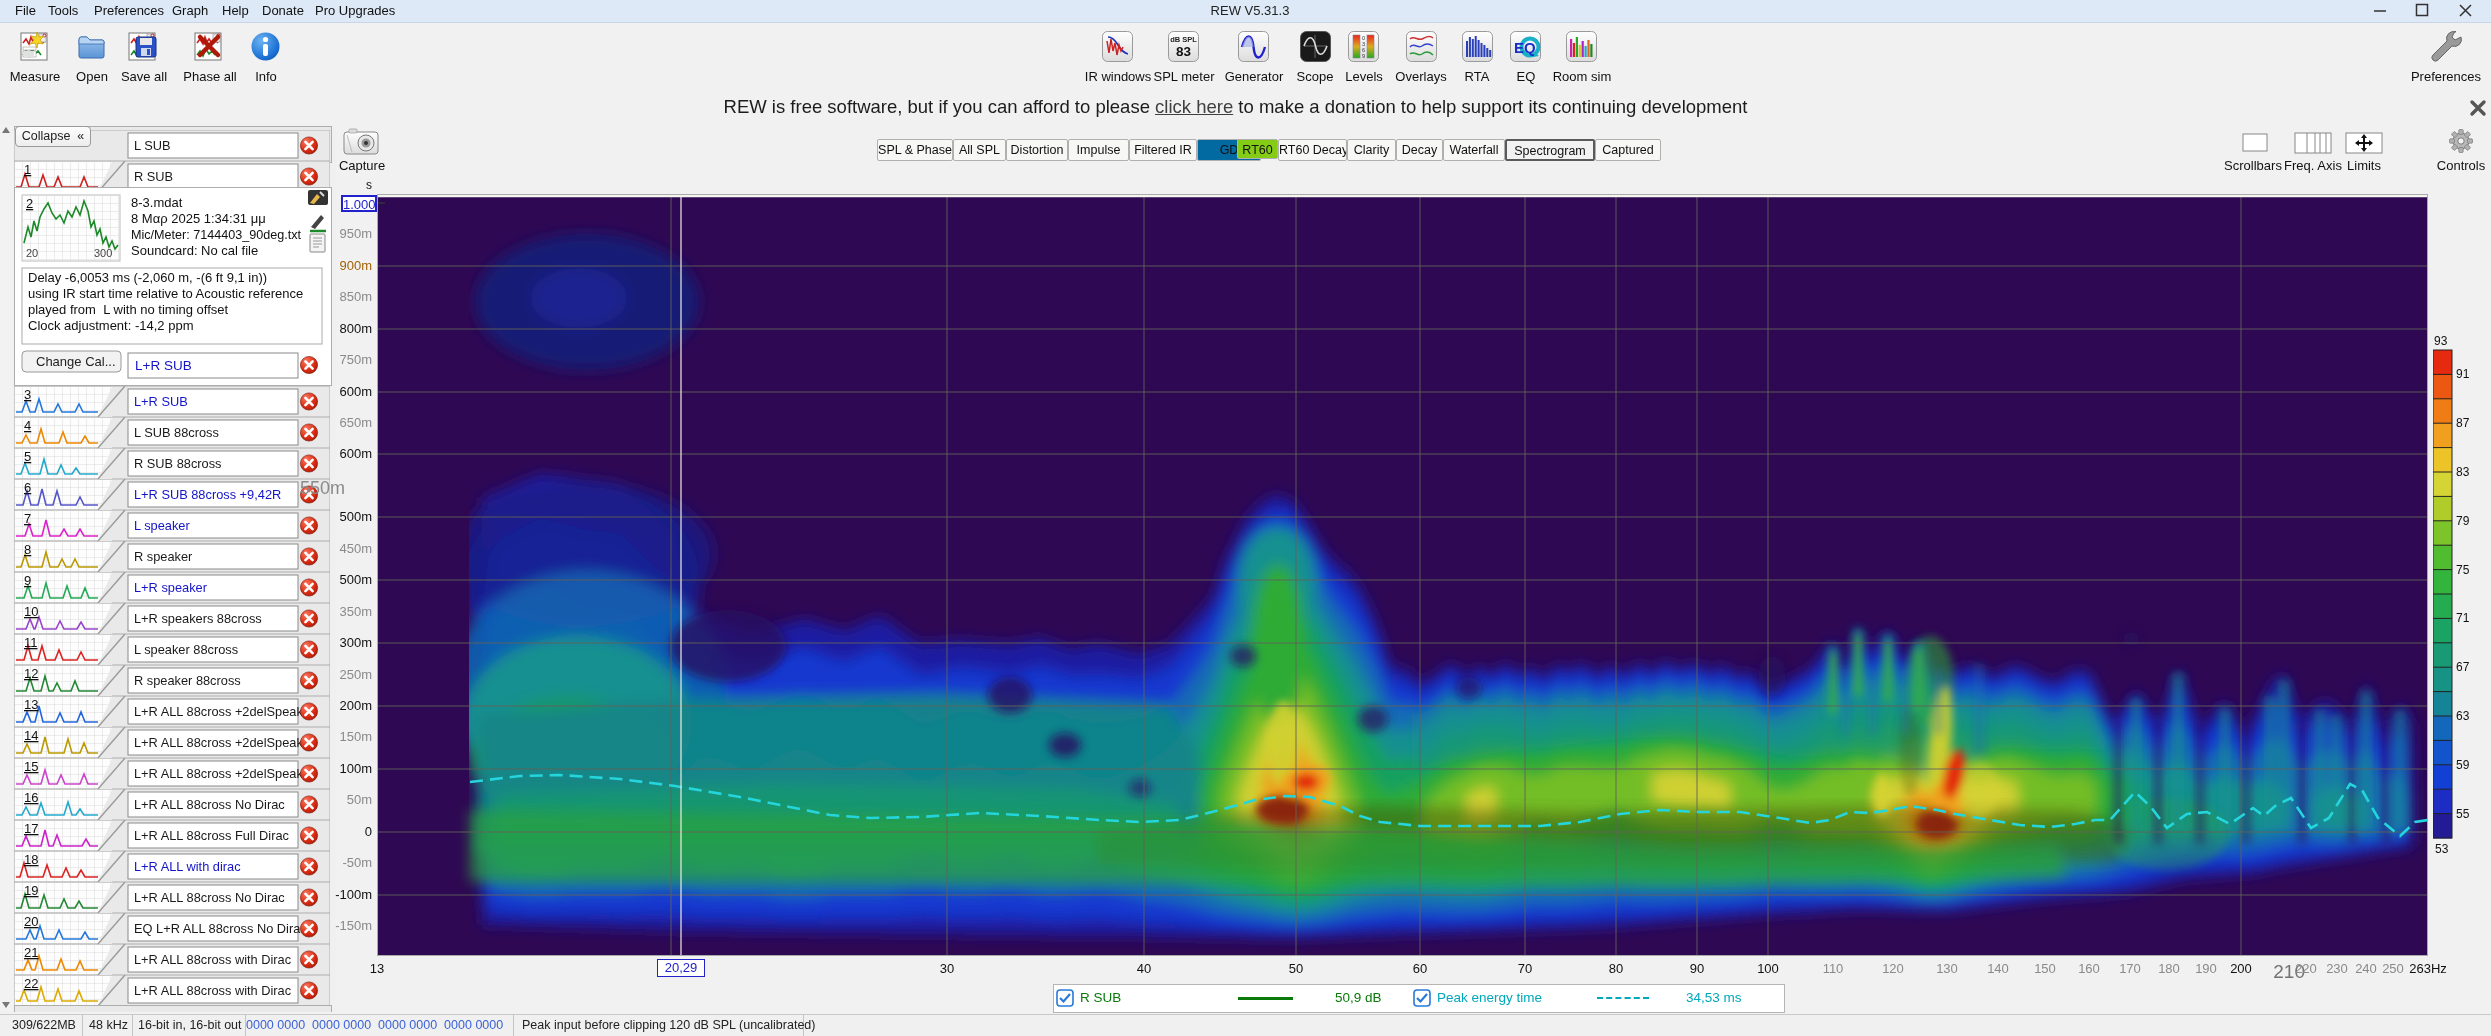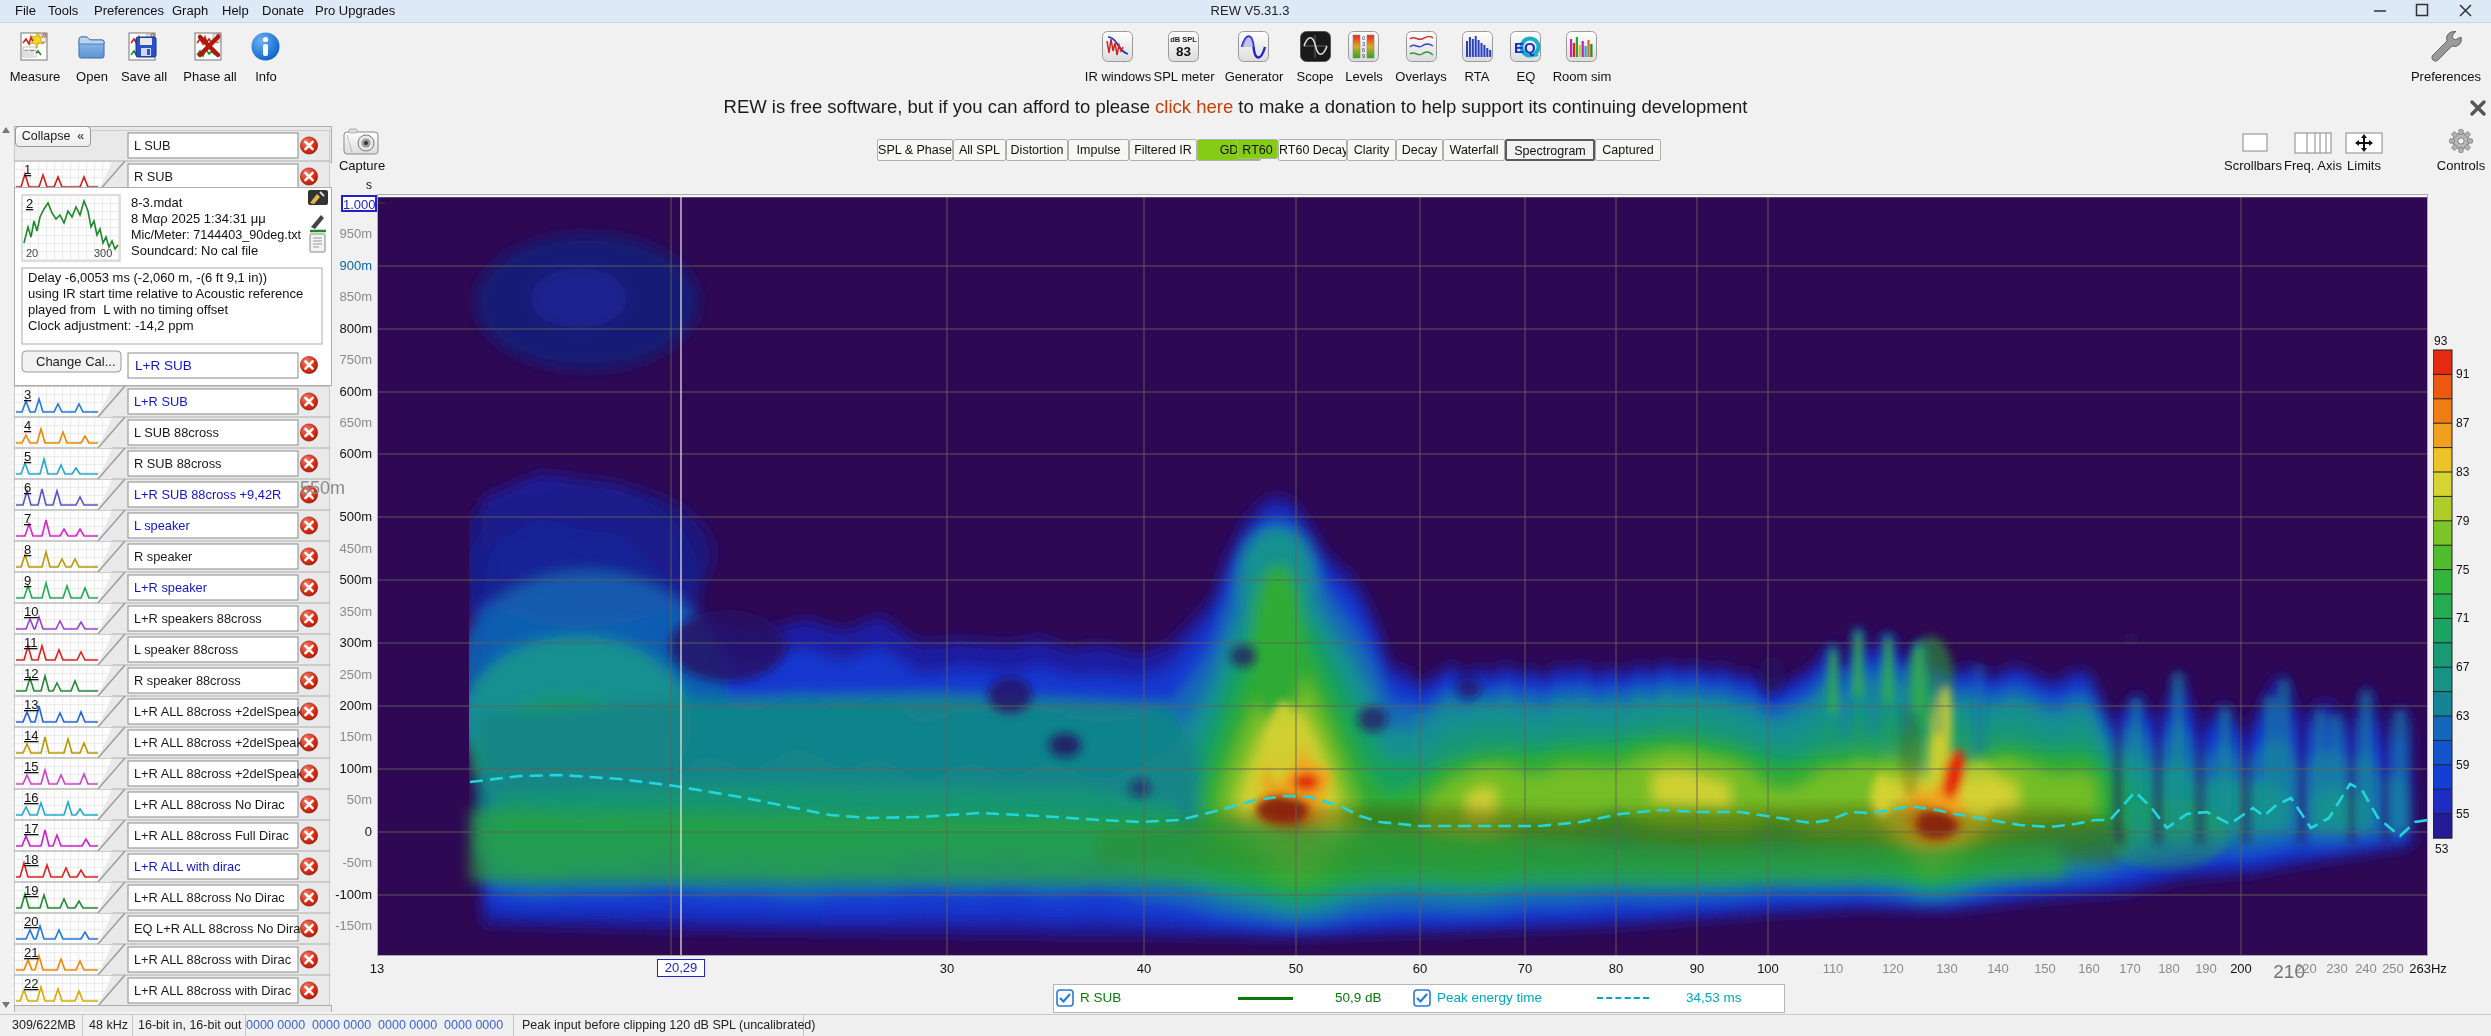--- a/index.html
+++ b/index.html
@@ -171,21 +171,21 @@
       <rect x="21.4" y="9" width="2.2" height="17" fill="#d62"></rect>
       <rect x="24.3" y="13" width="2.2" height="13" fill="#282"></rect>
     </svg>
     <div style="position:absolute;left:1522px;top:69px;width:120px;text-align:center;font-size:13px;color:#111">Room sim</div>
 <svg width="2491" height="90" style="position:absolute;left:0;top:0">
       <g transform="translate(2430,30)">
         <path d="M26,2 a7,7 0 0 0 -9,9 L3,25 a3.4,3.4 0 0 0 5,5 L22,16 a7,7 0 0 0 9,-9 l-6,3 -3,-3 3,-6Z" fill="#9a9a9a" stroke="#666" stroke-width="1"></path>
       </g>
     </svg>
 <div style="position:absolute;left:2386px;top:69px;width:120px;text-align:center;font-size:13px;color:#111">Preferences</div>
-<div style="position:absolute;left:0;top:96px;width:2471px;text-align:center;font-size:18.5px;color:#1c1c1c;font-family:'Liberation Sans',sans-serif">REW is free software, but if you can afford to please <span style="color:#c2410c;">click here</span> to make a donation to help support its continuing development</div>
+<div style="position:absolute;left:0;top:96px;width:2471px;text-align:center;font-size:18.5px;color:#1c1c1c;font-family:'Liberation Sans',sans-serif">REW is free software, but if you can afford to please <span style="color:#404040;text-decoration:underline">click here</span> to make a donation to help support its continuing development</div>
 <div style="position:absolute;left:0;top:125px;width:336px;height:886px;background:#f0f0f0"></div>
 <svg width="0" height="0" style="position:absolute">
       <defs>
         <pattern id="gpat" width="8" height="8" patternUnits="userSpaceOnUse">
           <path d="M8,0 L0,0 0,8" fill="none" stroke="#dcdcdc" stroke-width="1"></path>
         </pattern>
         <radialGradient id="xgrad" cx="0.35" cy="0.3" r="0.9">
           <stop offset="0" stop-color="#ff7a62"></stop>
           <stop offset="0.55" stop-color="#d92c12"></stop>
           <stop offset="1" stop-color="#9c1405"></stop>
@@ -559,21 +559,21 @@
         <circle r="8.6" fill="url(#xgrad)" stroke="#7a1002" stroke-width="0.6"></circle>
         <path d="M-3.6,-3.6 L3.6,3.6 M3.6,-3.6 L-3.6,3.6" stroke="#fff" stroke-width="2.6" stroke-linecap="round"></path>
       </g>
     </svg>
 <div style="position:absolute;left:14px;top:1005px;width:316px;height:6px;background:#e9e9e9;border:1px solid #adadad;border-bottom:none"></div>
 <div style="position:absolute;left:877px;top:139px;width:76px;height:22px;background:#f7f7f6;border:1px solid #b0b0b0;border-radius:2px;font-size:12.5px;color:#111;text-align:center;line-height:20px;box-sizing:border-box;overflow:hidden">SPL &amp; Phase</div>
 <div style="position:absolute;left:953px;top:139px;width:53px;height:22px;background:#f7f7f6;border:1px solid #b0b0b0;border-radius:2px;font-size:12.5px;color:#111;text-align:center;line-height:20px;box-sizing:border-box;overflow:hidden">All SPL</div>
 <div style="position:absolute;left:1006px;top:139px;width:62px;height:22px;background:#f7f7f6;border:1px solid #b0b0b0;border-radius:2px;font-size:12.5px;color:#111;text-align:center;line-height:20px;box-sizing:border-box;overflow:hidden">Distortion</div>
 <div style="position:absolute;left:1068px;top:139px;width:61px;height:22px;background:#f7f7f6;border:1px solid #b0b0b0;border-radius:2px;font-size:12.5px;color:#111;text-align:center;line-height:20px;box-sizing:border-box;overflow:hidden">Impulse</div>
 <div style="position:absolute;left:1129px;top:139px;width:68px;height:22px;background:#f7f7f6;border:1px solid #b0b0b0;border-radius:2px;font-size:12.5px;color:#111;text-align:center;line-height:20px;box-sizing:border-box;overflow:hidden">Filtered IR</div>
-<div style="position:absolute;left:1197px;top:139px;width:64px;height:22px;background:#84cc16;border:1px solid #b0b0b0;border-radius:2px;font-size:12.5px;color:#111;text-align:center;line-height:20px;box-sizing:border-box;overflow:hidden">GD</div>
+<div style="position:absolute;left:1197px;top:139px;width:64px;height:22px;background:#0369a1;border:1px solid #b0b0b0;border-radius:2px;font-size:12.5px;color:#111;text-align:center;line-height:20px;box-sizing:border-box;overflow:hidden">GD</div>
 <div style="position:absolute;left:1237px;top:139px;width:41px;height:20px;background:#84cc16;border:1px solid #b0b0b0;border-radius:2px;font-size:12.5px;color:#111;text-align:center;line-height:20px;box-sizing:border-box;overflow:hidden">RT60</div>
 <div style="position:absolute;left:1278px;top:139px;width:69px;height:22px;background:#f7f7f6;border:1px solid #b0b0b0;border-radius:2px;font-size:12.5px;color:#111;text-align:center;line-height:20px;box-sizing:border-box;overflow:hidden">RT60 Decay</div>
 <div style="position:absolute;left:1347px;top:139px;width:49px;height:22px;background:#f7f7f6;border:1px solid #b0b0b0;border-radius:2px;font-size:12.5px;color:#111;text-align:center;line-height:20px;box-sizing:border-box;overflow:hidden">Clarity</div>
 <div style="position:absolute;left:1396px;top:139px;width:47px;height:22px;background:#f7f7f6;border:1px solid #b0b0b0;border-radius:2px;font-size:12.5px;color:#111;text-align:center;line-height:20px;box-sizing:border-box;overflow:hidden">Decay</div>
 <div style="position:absolute;left:1443px;top:139px;width:62px;height:22px;background:#f7f7f6;border:1px solid #b0b0b0;border-radius:2px;font-size:12.5px;color:#111;text-align:center;line-height:20px;box-sizing:border-box;overflow:hidden">Waterfall</div>
 <div style="position:absolute;left:1505px;top:139px;width:90px;height:22px;background:#f2f2f2;border:2px solid #5a5a5a;border-radius:2px;font-size:12.5px;color:#111;text-align:center;line-height:20px;box-sizing:border-box;overflow:hidden">Spectrogram</div>
 <div style="position:absolute;left:1595px;top:139px;width:66px;height:22px;background:#f7f7f6;border:1px solid #b0b0b0;border-radius:2px;font-size:12.5px;color:#111;text-align:center;line-height:20px;box-sizing:border-box;overflow:hidden">Captured</div>
 <svg width="40" height="30" viewBox="0 0 40 30" style="position:absolute;left:342px;top:127px">
       <rect x="2" y="5" width="34" height="22" rx="3" fill="url(#btng)" stroke="#888"></rect>
       <rect x="7" y="2" width="8" height="4" rx="1" fill="#ddd" stroke="#999" stroke-width="0.7"></rect>
@@ -746,21 +746,21 @@
         <line x1="0" y1="638" x2="2051" y2="638"></line>
         <line x1="0" y1="701" x2="2051" y2="701"></line>
       </g>
 <path d="M93,588 L143,582 L183,581 L243,585 L298,592 L363,603 L423,615 L453,621 L493,624 L543,623 L603,619 L663,622 L723,626 L763,628 L803,626 L843,616 L878,606 L908,602 L933,603 L963,612 L983,622 L1003,628 L1043,632 L1103,632 L1163,632 L1203,628 L1243,620 L1283,616 L1323,618 L1363,618 L1403,624 L1433,629 L1453,626 L1473,618 L1493,619 L1513,616 L1533,612 L1560,616 L1578,620 L1613,626 L1643,631 L1673,633 L1698,630 L1718,626 L1733,626 L1758,598 L1773,612 L1790,634 L1810,620 L1830,618 L1853,630 L1876,614 L1887,622 L1898,612 L1914,604 L1934,634 L1952,624 L1973,590 L1985,596 L2001,624 L2023,642 L2038,628 L2051,626" fill="none" stroke="#25d5dc" stroke-width="2.6" stroke-dasharray="13 7"></path>
 <line x1="0" y1="2" x2="2051" y2="2" stroke="#f5f5ef" stroke-width="2.5"></line>
 <line x1="304" y1="0" x2="304" y2="762" stroke="#eeeee2" stroke-width="1.2"></line>
 <line x1="0" y1="9" x2="8" y2="9" stroke="#333" stroke-width="1.5"></line>
 </svg>
 <div style="position:absolute;left:377px;top:194px;width:2051px;height:762px;border:1px solid #aaa;box-sizing:border-box;pointer-events:none"></div>
 <div style="position:absolute;left:300px;top:226px;width:72px;text-align:right;font-size:13px;color:#8a8a8a">950m</div>
-<div style="position:absolute;left:300px;top:258px;width:72px;text-align:right;font-size:13px;color:#0369a1">900m</div>
+<div style="position:absolute;left:300px;top:258px;width:72px;text-align:right;font-size:13px;color:#a16207">900m</div>
 <div style="position:absolute;left:300px;top:289px;width:72px;text-align:right;font-size:13px;color:#8a8a8a">850m</div>
 <div style="position:absolute;left:300px;top:321px;width:72px;text-align:right;font-size:13px;color:#111">800m</div>
 <div style="position:absolute;left:300px;top:352px;width:72px;text-align:right;font-size:13px;color:#8a8a8a">750m</div>
 <div style="position:absolute;left:300px;top:384px;width:72px;text-align:right;font-size:13px;color:#111">600m</div>
 <div style="position:absolute;left:300px;top:415px;width:72px;text-align:right;font-size:13px;color:#8a8a8a">650m</div>
 <div style="position:absolute;left:300px;top:446px;width:72px;text-align:right;font-size:13px;color:#111">600m</div>
 <div style="position:absolute;left:300px;top:478px;width:72px;text-align:left;font-size:18px;color:#8a8a8a">550m</div>
 <div style="position:absolute;left:300px;top:509px;width:72px;text-align:right;font-size:13px;color:#111">500m</div>
 <div style="position:absolute;left:300px;top:541px;width:72px;text-align:right;font-size:13px;color:#8a8a8a">450m</div>
 <div style="position:absolute;left:300px;top:572px;width:72px;text-align:right;font-size:13px;color:#111">500m</div>

